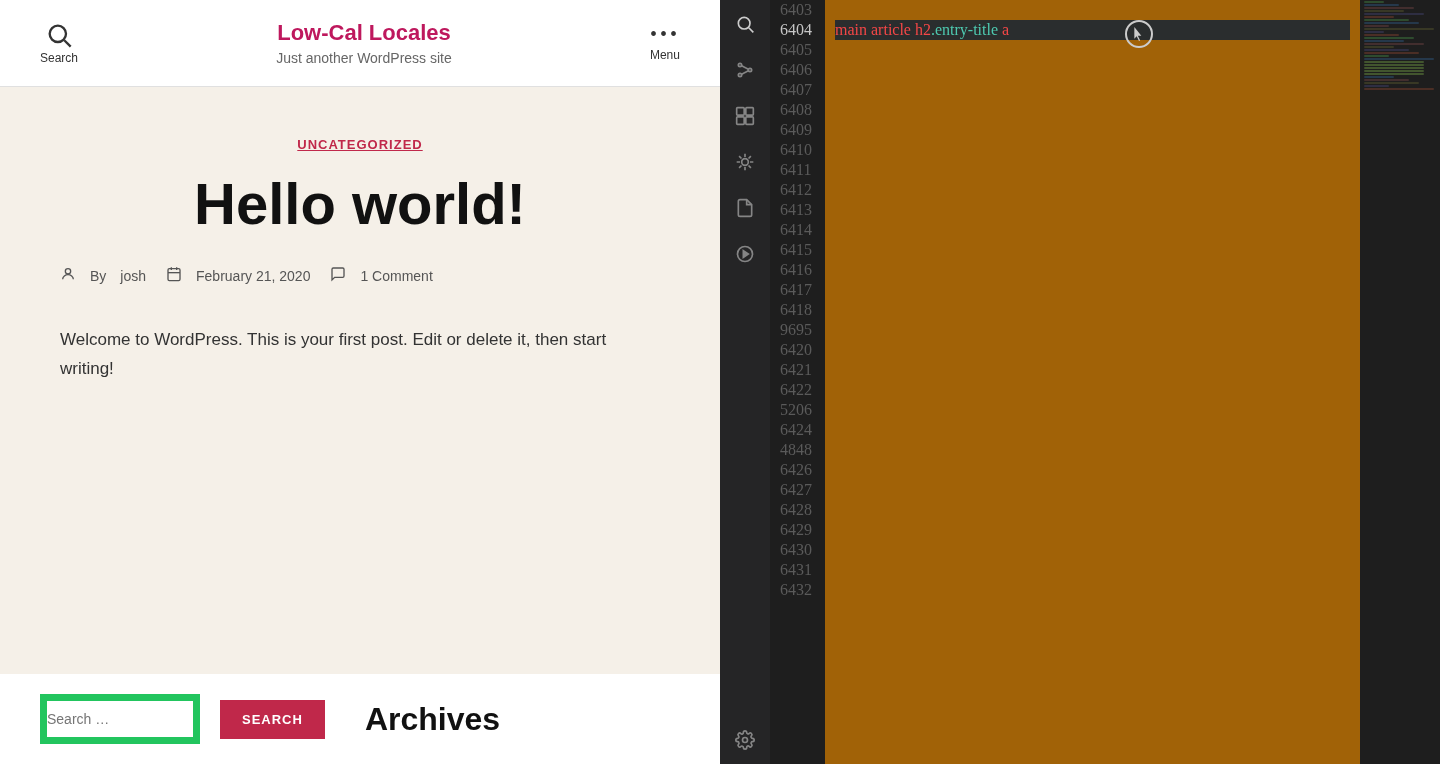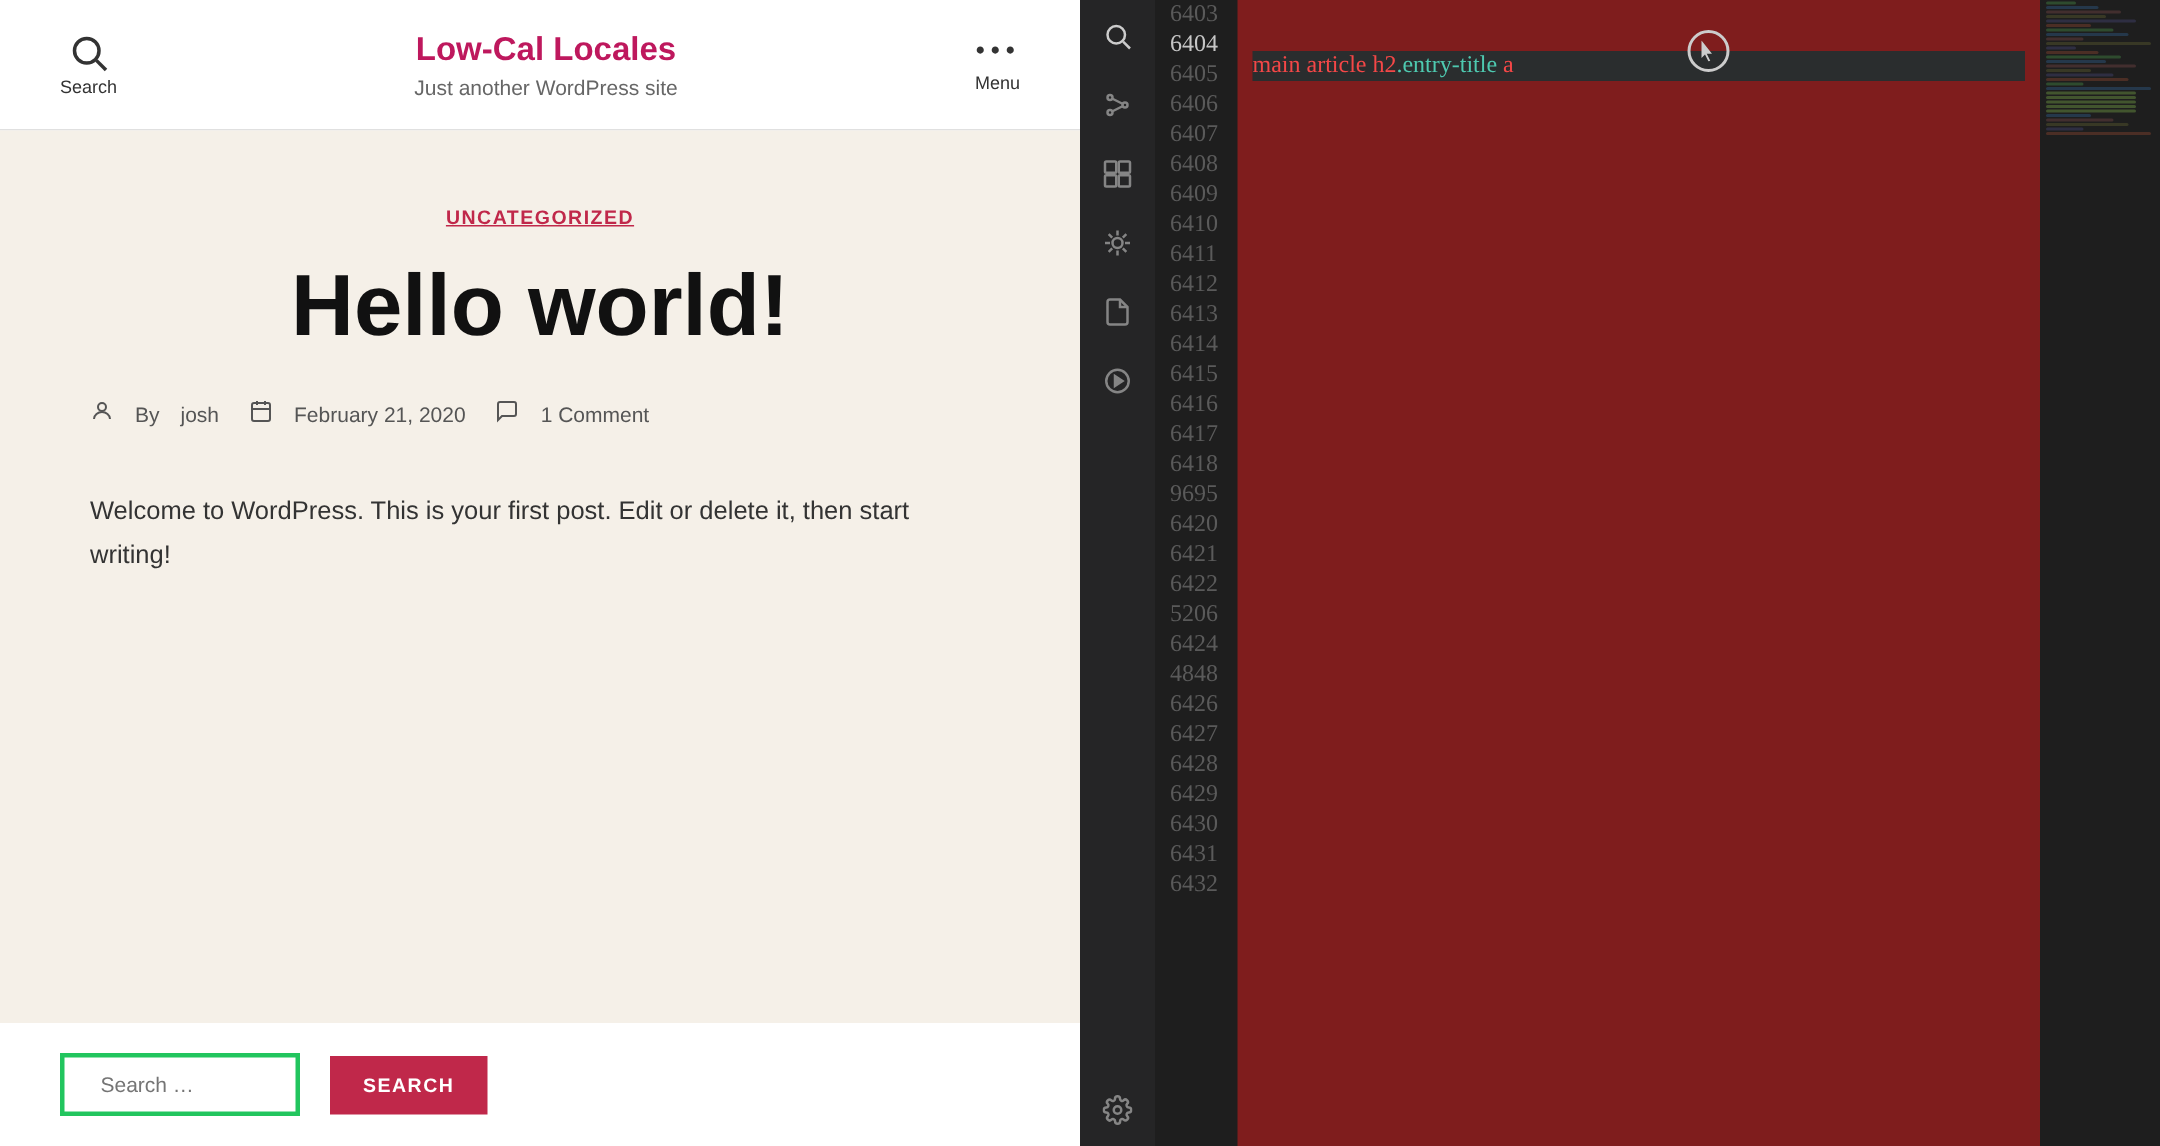--- a/index.html
+++ b/index.html
@@ -144,22 +144,22 @@
     
     .blog-footer {
       background: #fff;
       padding: 20px 40px;
       display: flex;
       align-items: center;
       gap: 20px;
     }
 
     .search-input-field {
-      border: 3px solid #22c55e;
-      padding: 10px 24px;
+      border: 7px solid #22c55e;
+      padding: 10px 0;
       font-size: 14px;
       font-family: Arial, sans-serif;
       color: #999;
       width: 160px;
       outline: none;
     }
 
     .search-button {
       background: #c0284a;
       color: #fff;
@@ -242,22 +242,22 @@
       display: block;
       height: 20px;
     }
 
     .line-num.active-line {
       color: #c6c6c6;
     }
 
     .code-lines {
       flex: 1;
-      background: #7f1d1d;
-      padding: 14px 10px;
+      background: #a16207;
+      padding: 0 10px;
       overflow: hidden;
     }
 
     .code-line {
       height: 20px;
       line-height: 20px;
       white-space: pre;
       color: #d4d4d4;
       display: flex;
       align-items: center;
@@ -348,20 +348,21 @@
         <span>1 Comment</span>
       </div>
     </div>
 
     <div class="post-body">Welcome to WordPress. This is your first post. Edit or delete it, then start writing!</div>
   </main>
 
   <footer class="blog-footer">
     <input class="search-input-field" type="text" placeholder="Search …" style="">
     <button class="search-button">SEARCH</button>
+    <h2 class="archives-title">Archives</h2>
   </footer>
 </div>
 
 <div class="editor-side">
 
   <div class="activity-bar">
     <div class="activity-icon active">
       <svg width="20" height="20" viewBox="0 0 24 24" fill="none" stroke="currentColor" stroke-width="2">
         <circle cx="11" cy="11" r="7"></circle>
         <line x1="16.5" y1="16.5" x2="22" y2="22"></line>

